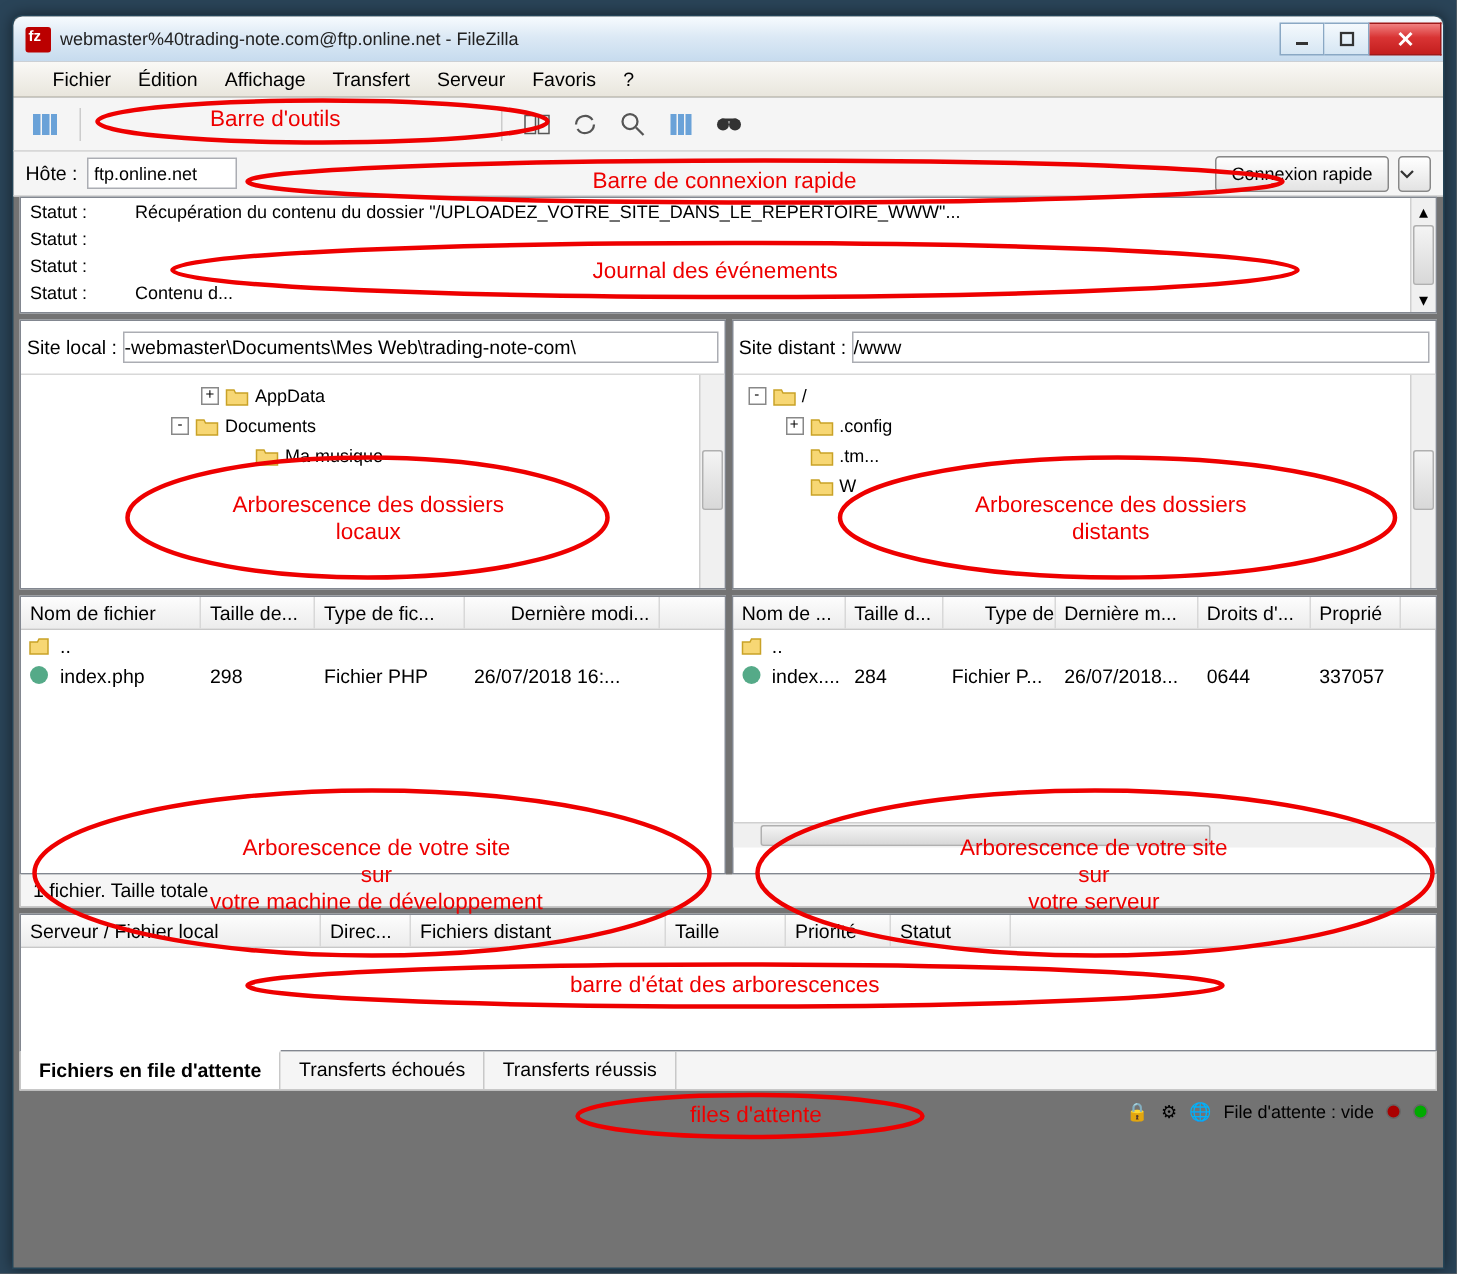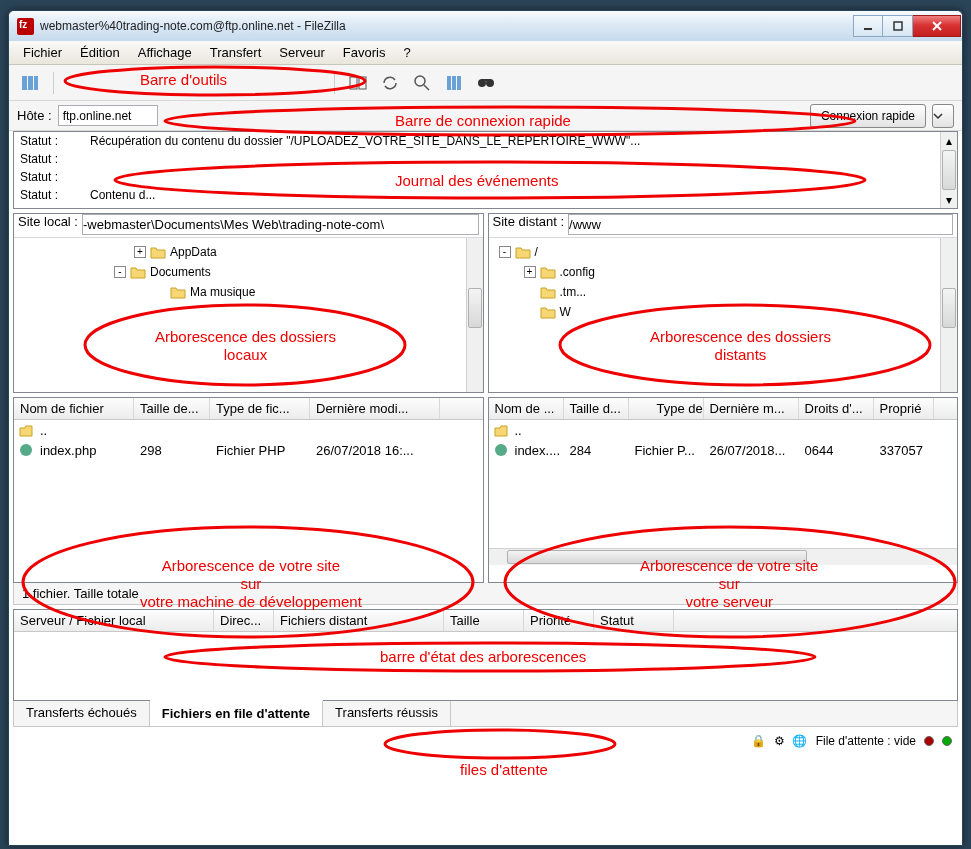--- a/index.html
+++ b/index.html
@@ -1,33 +1,33 @@
 <!DOCTYPE html>
 <html><head>
 <meta charset="utf-8">
 <style>
 * { box-sizing: border-box; margin: 0; padding: 0; font-family: "Segoe UI", Tahoma, sans-serif; font-size: 12px; }
 body { background: #2a4458; width: 971px; height: 849px; overflow: hidden; position: relative; }
 
-.window { position: absolute; top: 10px; left: 8px; width: 955px; height: 836px; background: #ffffff; border: 1px solid #244457; border-radius: 6px 6px 0 0; box-shadow: 0 0 10px rgba(0,0,0,.5); display: flex; flex-direction: column; }
+.window { position: absolute; top: 10px; left: 8px; width: 955px; height: 836px; background: #737373; border: 1px solid #244457; border-radius: 6px 6px 0 0; box-shadow: 0 0 10px rgba(0,0,0,.5); display: flex; flex-direction: column; }
 
 
 .titlebar { height: 30px; background: linear-gradient(#f7fbfe,#dce9f5 45%,#c6dbee); display: flex; align-items: center; border-radius: 6px 6px 0 0; }
 .titlebar .app-icon { width: 17px; height: 17px; margin: 0 6px 0 8px; background: #b00; border-radius: 2px; position: relative; }
 .titlebar .app-icon::before { content:"fz"; position:absolute; color:#fff; font-weight:bold; font-size:10px; left:2px; top:1px; }
 .titlebar .title { flex:1; color:#222; }
 .winbtns { display:flex; height:22px; margin-right:1px; }
 .winbtn { width:30px; border:1px solid #8aa8c4; background:linear-gradient(#f4f9fd,#d6e6f3); display:flex; align-items:center; justify-content:center; cursor:pointer; }
 .winbtn.close { width:48px; background:linear-gradient(#f08080,#d93434 45%,#c41e1e); border-color:#9e1a1a; }
 .winbtn+.winbtn { border-left:none; }
 .winbtn svg { width:12px; height:12px; }
 .winbtn.close svg { stroke:#fff; }
 
 
-.menubar { height:24px; background:linear-gradient(#faf9f6,#e9e6dd); border-bottom:1px solid #c8c5bb; display:flex; align-items:center; padding:0 6px; gap:2px; }
+.menubar { height:24px; background:linear-gradient(#faf9f6,#e9e6dd); border-bottom:1px solid #c8c5bb; display:flex; align-items:center; padding:0 18px; gap:2px; }
 .menuitem { padding:2px 8px; font-size:13px; cursor:pointer; }
 
 
 .toolbar { height:36px; background:#f5f5f5; border-bottom:1px solid #d8d8d8; display:flex; align-items:center; padding:0 8px; gap:6px; }
 .toolbtn { width:26px; height:26px; display:flex; align-items:center; justify-content:center; cursor:pointer; border-radius:3px; }
 .toolsep { width:1px; height:22px; background:#ccc; margin:0 4px; }
 .toolbtn svg { width:20px; height:20px; }
 
 
 .quickbar { height:30px; border-bottom:1px solid #d8d8d8; display:flex; align-items:center; padding:0 8px; gap:6px; background:#f5f5f5; }
@@ -42,21 +42,21 @@
 .logline .lbl { width:70px; }
 .logpanel .vscroll { position:absolute; right:0; top:0; bottom:0; width:17px; background:#f0f0f0; border-left:1px solid #d0d0d0; }
 .logpanel .vscroll .thumb { position:absolute; left:1px; right:1px; background:linear-gradient(#f4f4f4,#d8d8d8); border:1px solid #b0b0b0; border-radius:2px; }
 .logpanel .vscroll .arrow { position:absolute; left:0; right:0; height:17px; display:flex; align-items:center; justify-content:center; cursor:pointer; }
 
 
 .maincols { display:flex; margin:4px 4px 0 4px; gap:0; }
 .col { flex:1; display:flex; flex-direction:column; border:1px solid #828790; background:#fff; }
 .col+.col { margin-left:4px; }
 
-.pathbar { height:24px; display:flex; border-bottom:1px solid #d8d8d8; padding:0 4px; gap:4px; }
+.pathbar { height:36px; display:flex; align-items:center; border-bottom:1px solid #d8d8d8; padding:0 4px; gap:4px; }
 .pathbar label { font-size:13px; }
 .pathbar select,.pathbar input.path { flex:1; height:21px; border:1px solid #abadb3; background:#fff; padding:0 0; font-size:13px; }
 
 .tree { flex:1; overflow:hidden; position:relative; padding:4px 0; }
 .treeitem { display:flex; align-items:center; height:20px; font-size:13px; }
 .exp { width:12px; height:12px; border:1px solid #888; margin-right:4px; display:flex; align-items:center; justify-content:center; font-size:10px; line-height:1; cursor:pointer; background:#fff; }
 .foldericon { width:16px; height:14px; margin-right:4px; }
 .foldericon svg { width:16px; height:14px; }
 .tree .vscroll { position:absolute; right:0; top:0; bottom:0; width:17px; background:#f0f0f0; border-left:1px solid #d0d0d0; }
 .tree .vscroll .thumb { position:absolute; left:1px; right:1px; top:50px; height:40px; background:linear-gradient(#f4f4f4,#d8d8d8); border:1px solid #b0b0b0; border-radius:2px; }
@@ -284,21 +284,21 @@
       </div>
     </div>
   </div>
 
   <div class="maincols" style="height:186px">
     <div class="col">
       <div class="listhdr" id="lcols">
           <div class="colh" style="width: 120px;">Nom de fichier</div>
           <div class="colh" style="width: 76px;">Taille de...</div>
           <div class="colh" style="width: 100px;">Type de fic...</div>
-          <div class="colh" style="width: 130px;">Dernière modi...</div>
+          <div class="colh" style="width: 130px; text-align: right;">Dernière modi...</div>
         </div>
       <div class="listbody" id="lrows">
           <div class="filerow">
             <span class="fileicon"><svg viewBox="0 0 16 16">
                 <path d="M2 6h5l1-2h6v10H2z" fill="#f7d774" stroke="#c9a227"></path>
               </svg></span>
             <div style="width:100px">..</div>
             <div style="width:76px"></div>
             <div style="width:100px"></div>
             <div style="width:130px"></div>
@@ -361,22 +361,22 @@
         <div class="colh" style="width: 60px;">Direc...</div>
         <div class="colh" style="width: 170px;">Fichiers distant</div>
         <div class="colh" style="width: 80px;">Taille</div>
         <div class="colh" style="width: 70px;">Priorité</div>
         <div class="colh" style="width: 80px;">Statut</div>
       </div>
     <div class="listbody"></div>
   </div>
 
   <div class="bottomtabs">
+    <div class="btab active">Fichiers en file d'attente</div>
     <div class="btab">Transferts échoués</div>
-    <div class="btab active">Fichiers en file d'attente</div>
     <div class="btab">Transferts réussis</div>
   </div>
 
   <div class="statusbar">
     <span>🔒</span>
     <span>⚙</span>
     <span>🌐</span>
     <span>File d'attente : vide</span>
     <span class="led" style="background:#a00"></span>
     <span class="led" style="background:#0a0"></span>
@@ -425,13 +425,13 @@
 votre serveur</div>
 
 <svg class="annot" style="left:160px;top:640px;width:660px;height:34px">
     <ellipse cx="330" cy="17" rx="325" ry="14"></ellipse>
   </svg>
 <div class="annot-label" style="left:380px;top:648px">barre d'état des arborescences</div>
 
 <svg class="annot" style="left:380px;top:727px;width:240px;height:34px">
     <ellipse cx="120" cy="17" rx="115" ry="14"></ellipse>
   </svg>
-<div class="annot-label" style="left:460px;top:761px">files d'attente</div>
+<div class="annot-label" style="left:460px;top:735px">files d'attente</div>
 
 </body></html>

